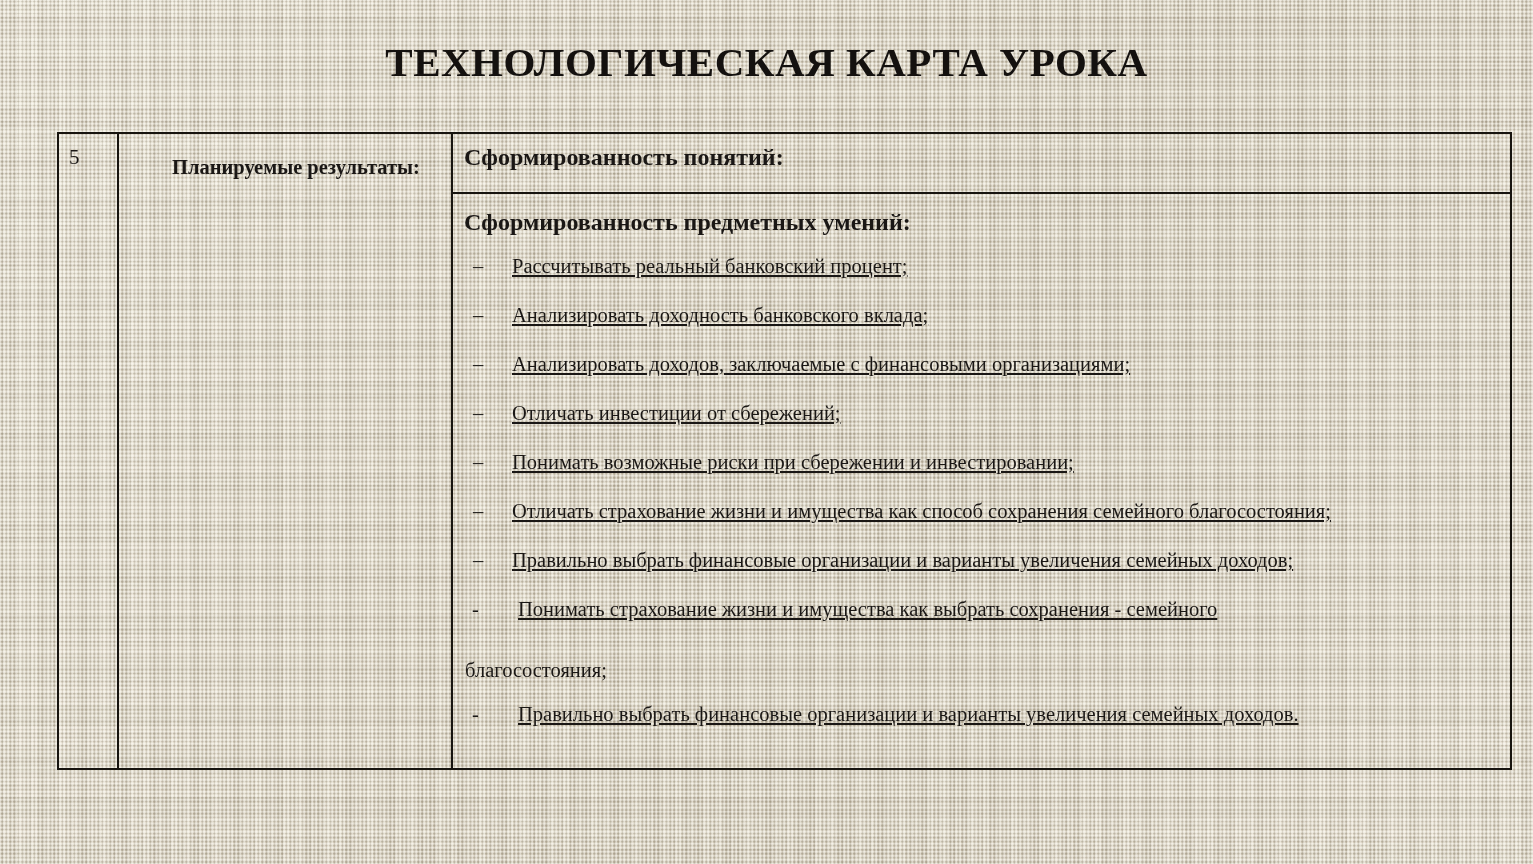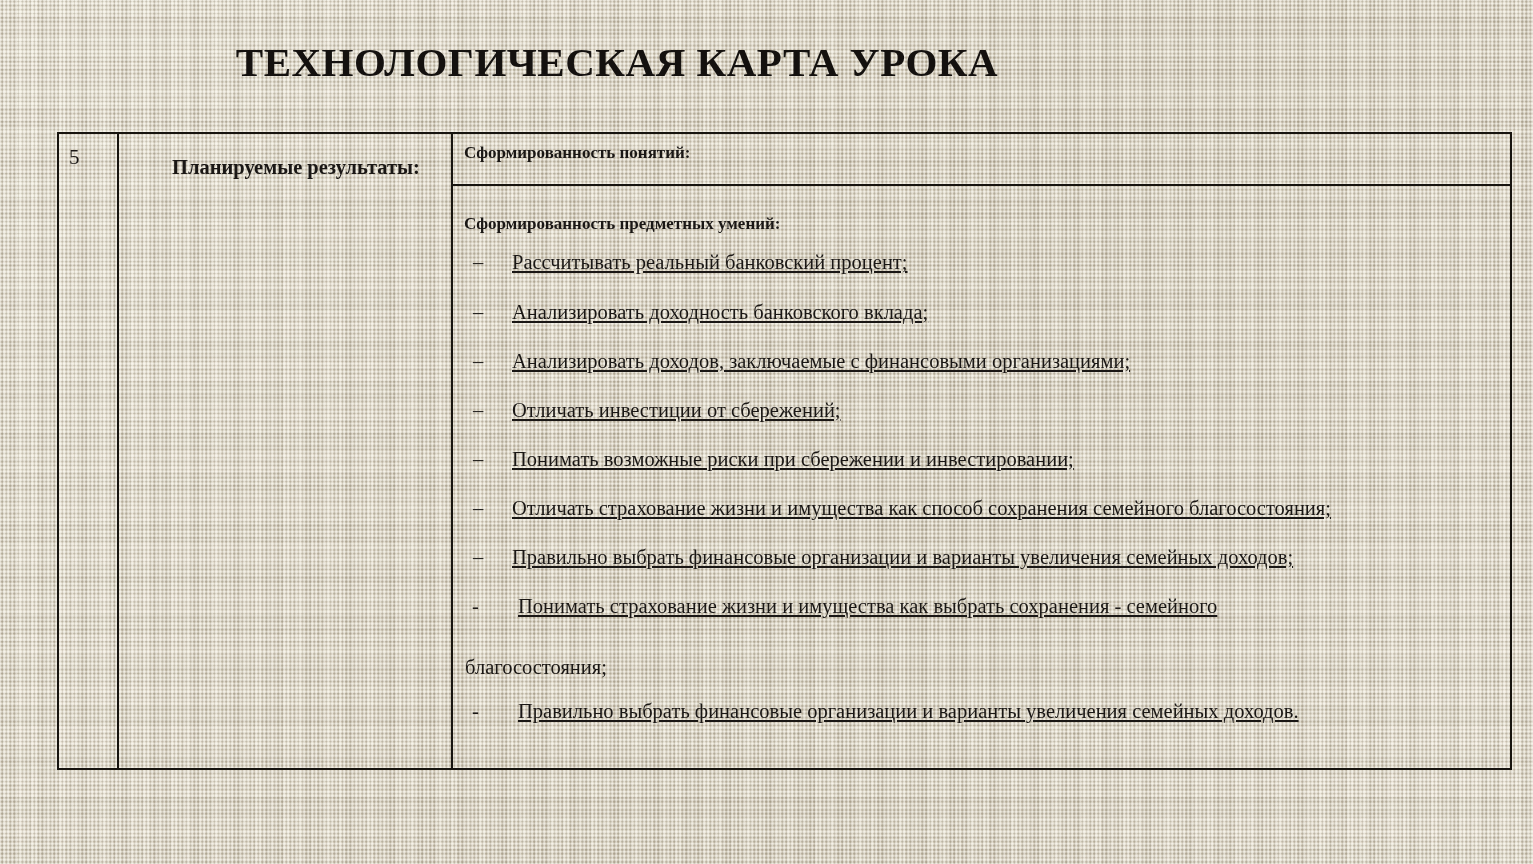--- a/index.html
+++ b/index.html
@@ -78,21 +78,21 @@
     position: absolute;
     inset: 0;
     z-index: 1;
   }
 
   
   .slide-title {
     position: absolute;
     left: 0;
     top: 40px;
-    width: 1234px;
+    width: 1533px;
     text-align: center;
     font-size: 41px;
     font-weight: bold;
     letter-spacing: 0.5px;
     line-height: 1.12;
     color: #14110f;
     white-space: nowrap;
   }
 
   
@@ -142,27 +142,27 @@
     box-sizing: border-box;
     padding: 9px 8px 6px 11px;
   }
 
   .body-block.block-concepts {
     border-bottom: 2px solid #17140f;
     padding-bottom: 4px;
   }
 
   .body-block.block-skills {
-    padding-top: 28px;
+    padding-top: 14px;
     flex: 1 1 auto;
     border-radius: 10px;
   }
 
   .block-heading {
-    font-size: 17px;
+    font-size: 24px;
     font-weight: bold;
     line-height: 1.22;
     margin: 0 0 16px 0;
   }
 
   .block-paragraph {
     font-size: 20.5px;
     line-height: 2.08;
     margin: 0;
     max-width: 1050px;

